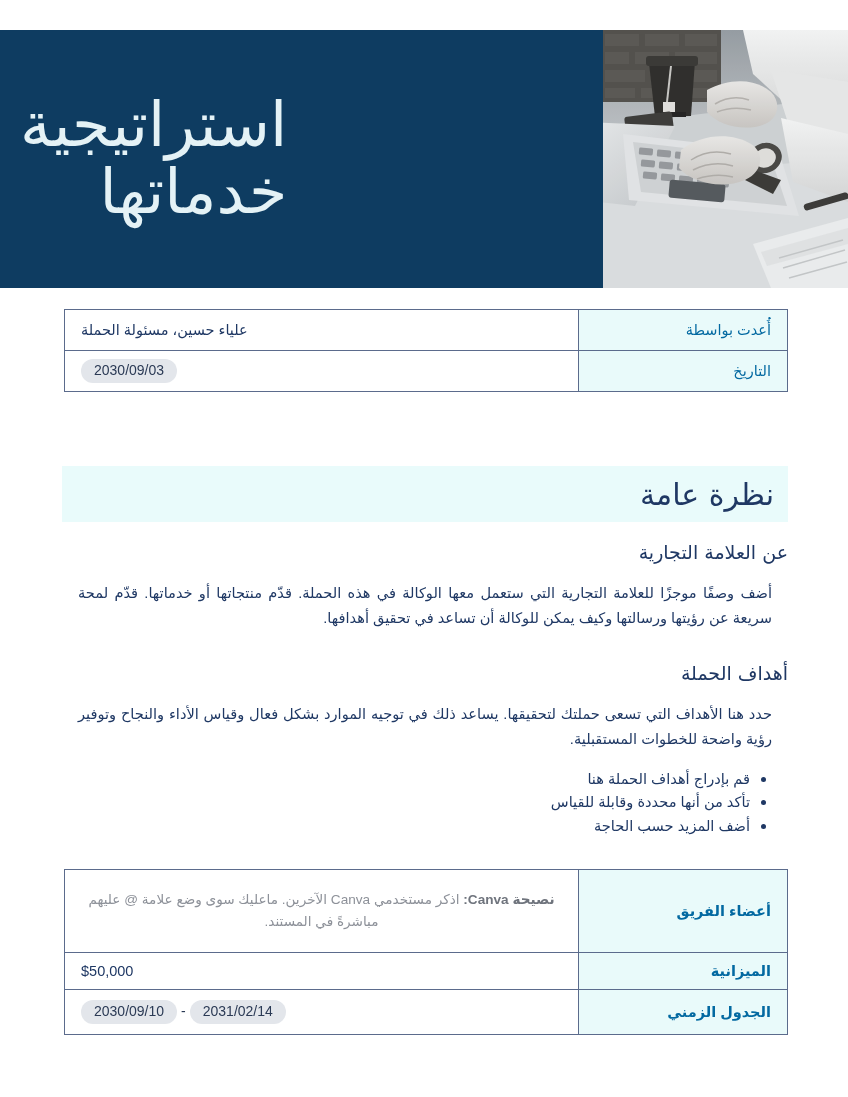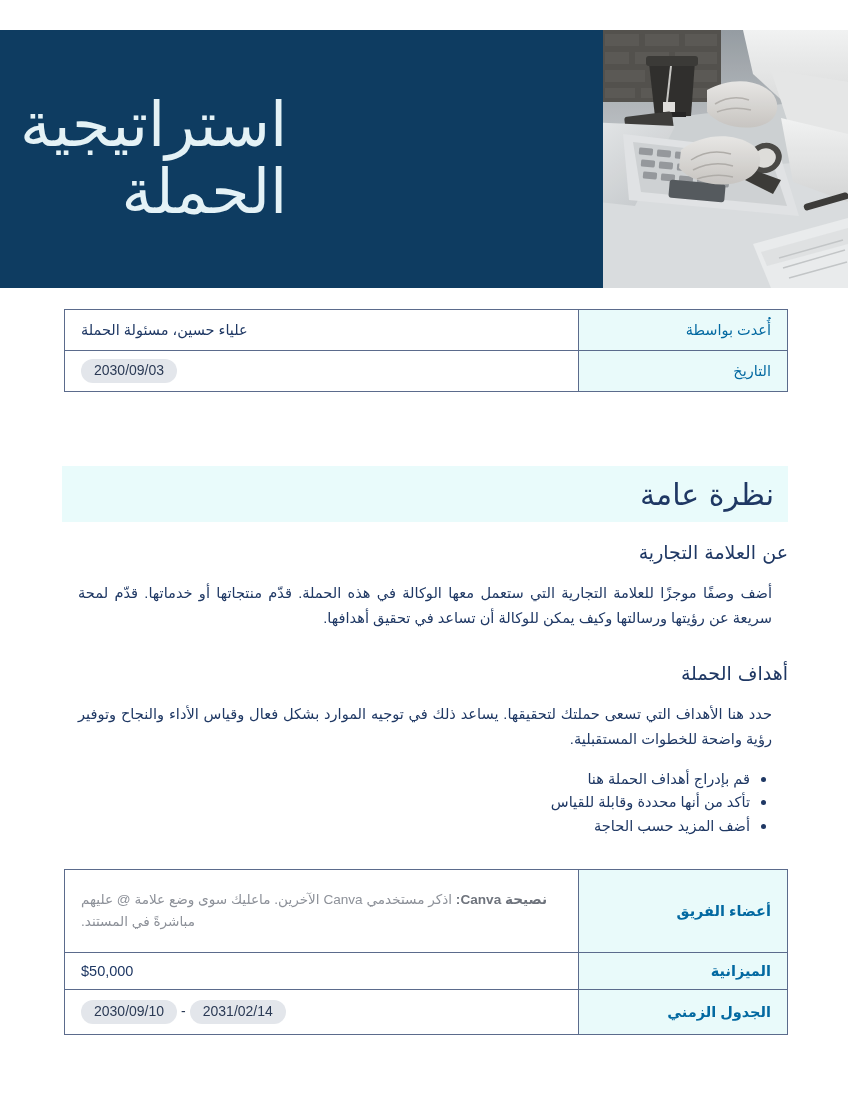--- a/index.html
+++ b/index.html
@@ -191,21 +191,21 @@
   }
   .details-table td.meta-label {
     width: 176px;
     font-weight: bold;
     background: #e9fafa;
   }
   .tip {
     color: #8d9199;
     font-size: 13.6px;
     line-height: 1.6;
-    text-align: left;
+    text-align: center;
     margin: 0;
   }
   .tip b { color: #6f747d; font-weight: bold; }
   .row-tall td { height: 62px; }
   .money { direction: ltr; unicode-bidi: isolate; display: inline-block; }
 </style>
 </head>
 <body>
 
 <div class="header-band">
@@ -317,21 +317,21 @@
       </g>
 
       <rect x="200" y="168" width="46" height="7" rx="3" fill="#3c3a38" transform="rotate(-16 223 171)"></rect>
 
       <rect x="0" y="0" width="245" height="258" fill="#5a6068" opacity="0.06"></rect>
     </svg>
   </div>
 
   <div class="header-title-box">
     <h1 class="header-title">استراتيجية
-الحملة</h1>
+خدماتها</h1>
   </div>
 </div>
 
 <table class="meta-table">
   <tbody>
     <tr>
       <td class="meta-label">أُعدت بواسطة</td>
       <td class="meta-value">علياء حسين، مسئولة الحملة</td>
     </tr>
     <tr>

